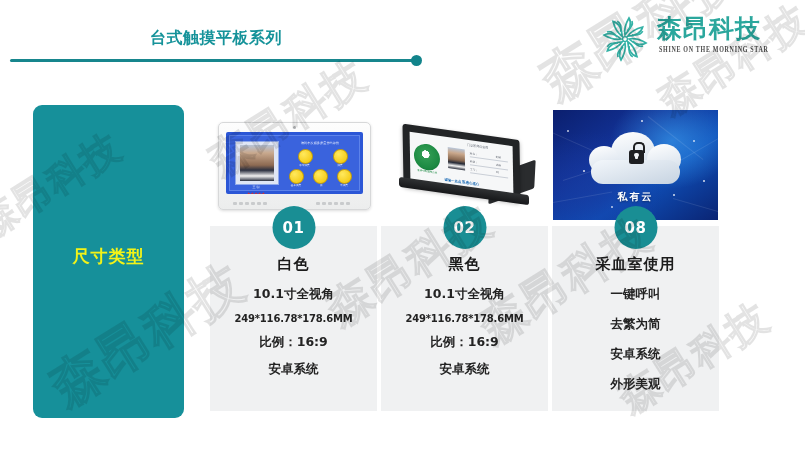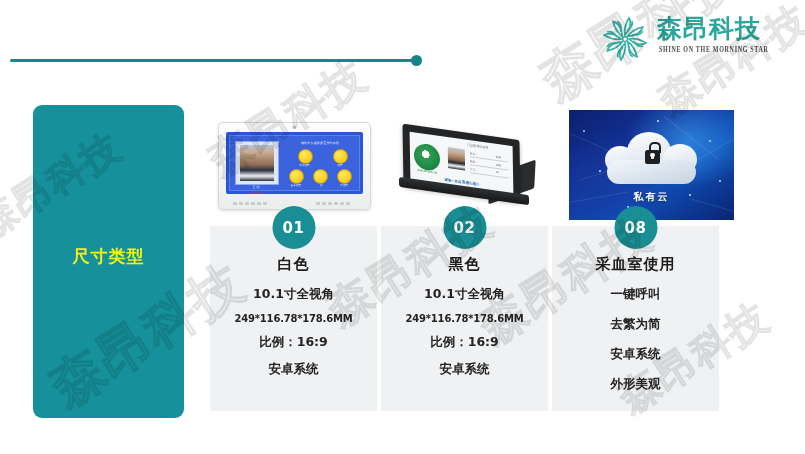--- a/index.html
+++ b/index.html
@@ -167,21 +167,20 @@
   .bs-green{position:absolute;left:5px;top:36px;width:24px;text-align:center;font-size:2.4px;color:#1d8a43;}
 
   
   .cloud-img{
     position:absolute;left:1px;top:0;width:165px;height:110px;
     background:
       radial-gradient(ellipse 60% 70% at 72% 28%, rgba(66,176,255,.55), rgba(66,176,255,0) 62%),
       radial-gradient(ellipse 70% 80% at 22% 72%, rgba(24,58,160,.65), rgba(24,58,160,0) 65%),
       linear-gradient(145deg,#0b1f6e 0%,#123296 34%,#0f4fb8 62%,#0a2473 100%);
     overflow:hidden;
-    margin-left:16px;
   }
   .netline{position:absolute;background:rgba(255,255,255,.1);height:1px;transform-origin:left center;}
   .dot{position:absolute;border-radius:50%;background:rgba(255,255,255,.75);}
   .cloud-shape{position:absolute;left:36px;top:22px;width:93px;height:52px;}
   .cl{position:absolute;border-radius:50%;background:linear-gradient(165deg,#ffffff,#cfdbe8);}
   .cl-base{position:absolute;left:2px;top:28px;width:89px;height:24px;border-radius:14px;background:linear-gradient(165deg,#f3f7fb,#c6d3e1);}
   .lock{position:absolute;left:40px;top:18px;width:15px;height:14px;background:#1e1f22;border-radius:2.5px;}
   .lock-sh{position:absolute;left:43.5px;top:10px;width:8px;height:9px;border:2.6px solid #1e1f22;border-bottom:none;border-radius:5px 5px 0 0;}
   .lock-key{position:absolute;left:46.2px;top:22px;width:2.6px;height:5px;background:#f2f4f7;border-radius:1px;}
   .lock-key-d{position:absolute;left:45.3px;top:20.6px;width:4.4px;height:4.4px;border-radius:50%;background:#f2f4f7;}
@@ -190,20 +189,21 @@
     color:#ffffff;font-size:10px;font-weight:700;letter-spacing:2px;
     font-family:"DejaVu Sans",sans-serif;text-shadow:0 1px 2px rgba(0,0,0,.4);
   }
 </style>
 </head>
 <body>
 
 <div class="slide">
 
   <div class="header">
+    <div class="title-sub">台式触摸平板系列</div>
     <div class="rule"></div>
     <div class="rule-dot"></div>
 
     <div class="logo">
       <div class="logo-mark">
         <svg viewBox="0 0 52 52" width="52" height="52" aria-hidden="true">
           <g fill="none" stroke="#35b2a6" stroke-width="1.7">
             <g transform="translate(26,26)">
               <g transform="rotate(0)">
                   <path d="M0,-4 C5,-9 7,-16 4,-21 C1,-16 -1,-9 0,-4 Z"></path>

